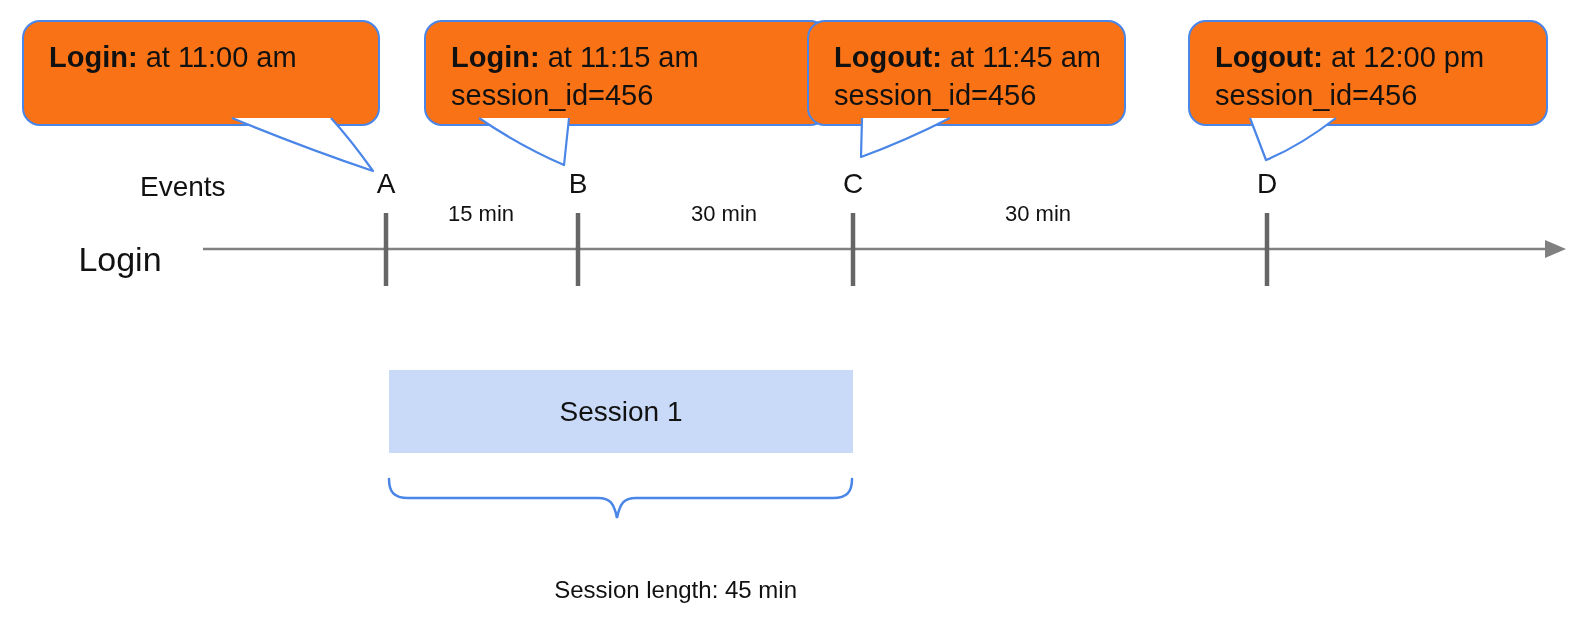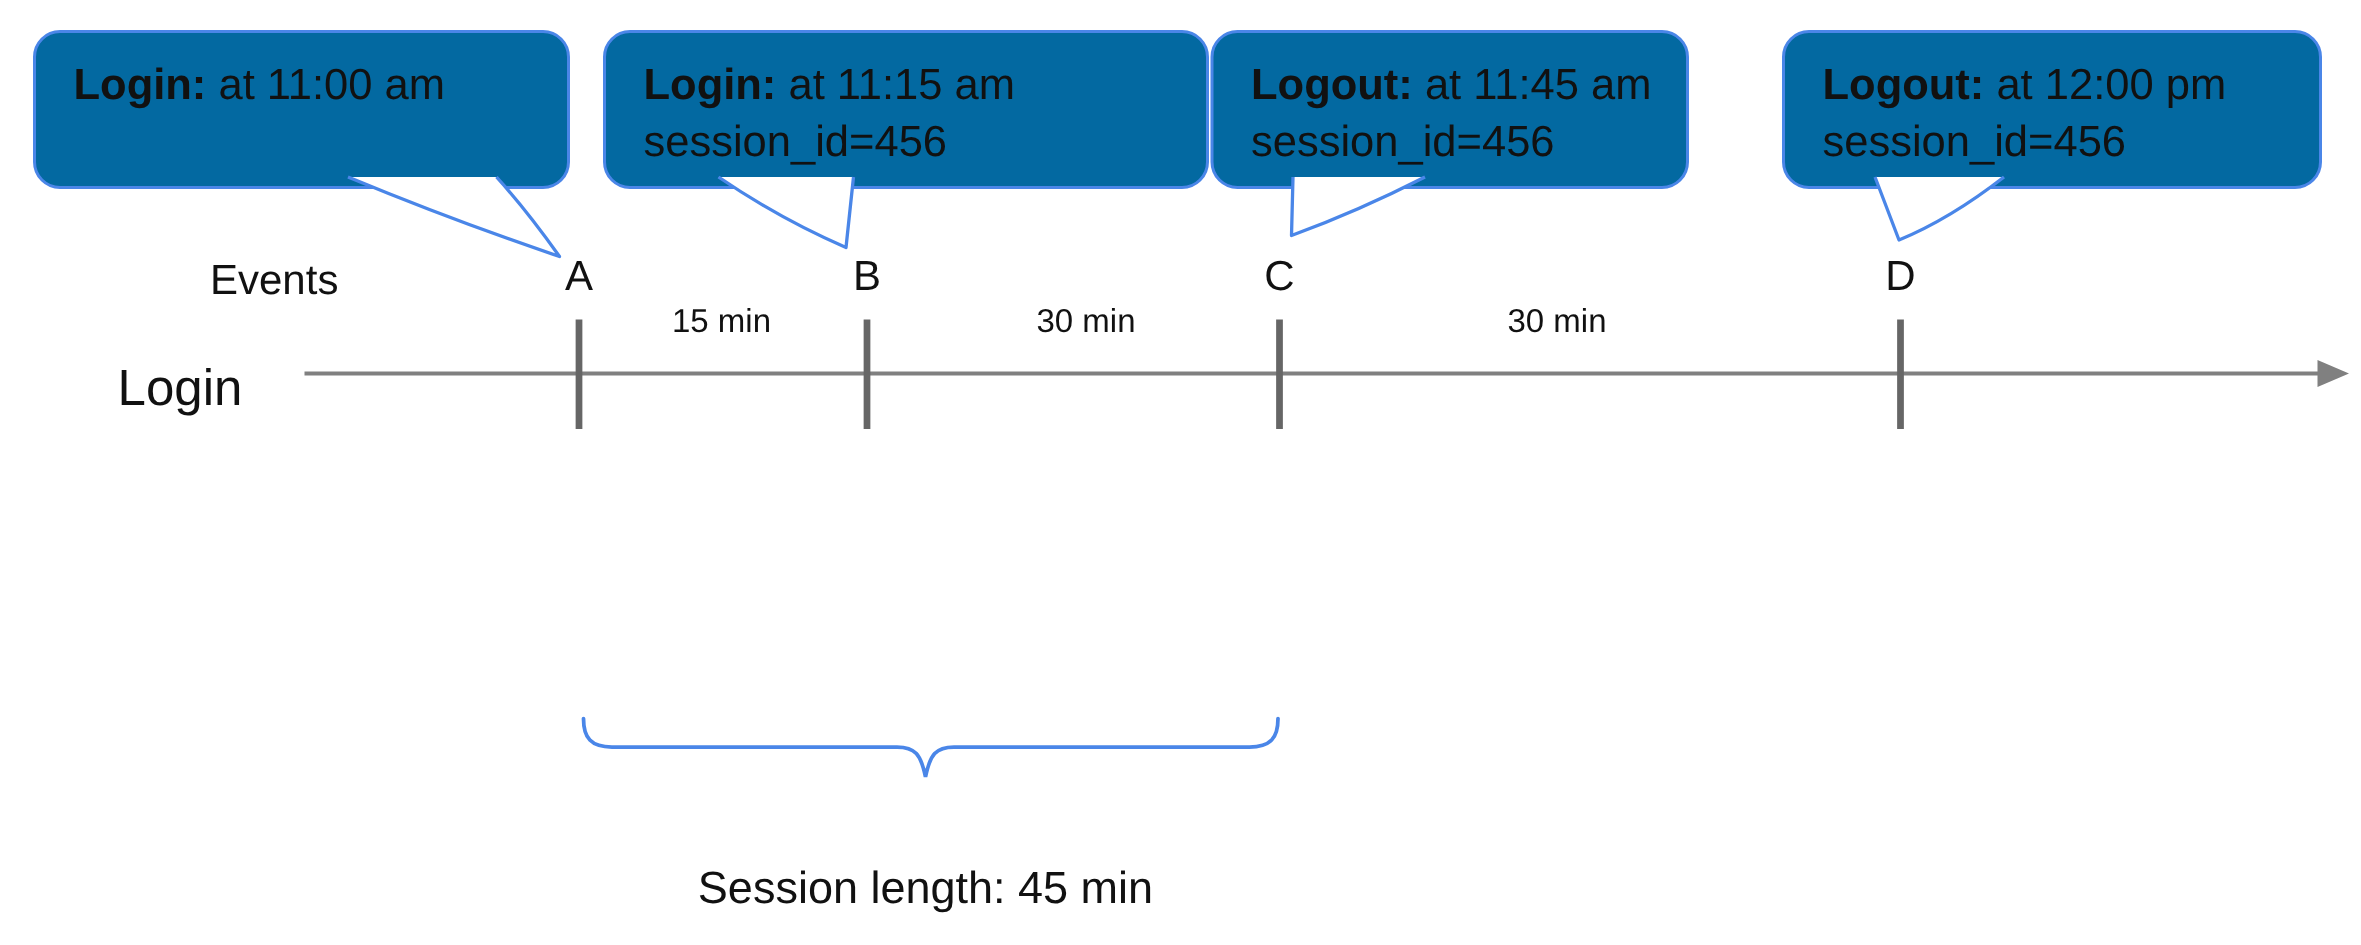--- a/index.html
+++ b/index.html
@@ -7,21 +7,21 @@
     position:relative;
     width:1574px;height:630px;
     background:#ffffff;
     font-family:"Liberation Sans","DejaVu Sans",sans-serif;
     color:#111111;
     overflow:hidden;
   }
   .bubble{
     position:absolute;
     top:20px;height:106px;
-    background:#0369a1;
+    background:#f97316;
     border:2.2px solid #4a86e8;
     border-radius:18px;
     box-sizing:border-box;
     padding:16px 0 0 25px;
     font-size:29px;
     line-height:38px;
     z-index:2;
   }
   .bubble b{font-weight:bold;}
   #tails-svg,#diagram-svg{
@@ -47,33 +47,33 @@
   #user-label{left:55px;top:240px;width:130px;text-align:center;font-size:34px;}
   #session-box{
     position:absolute;left:389px;top:370px;width:464px;height:83px;
     background:#c9daf8;
     display:flex;align-items:center;justify-content:center;
     font-size:28px;
     z-index:2;
   }
   #session-length-label{
     position:absolute;left:437px;top:576px;width:360px;
-    text-align:center;font-size:30px;
+    text-align:right;font-size:24px;
     z-index:2;
   }
 </style>
 </head>
 <body>
 
 <div id="canvas">
 
   <div class="bubble" style="left:22px;width:358px;">
     <div><b>Login:</b><span> at 11:00 am</span></div>
   </div>
-  <div class="bubble" style="left:402px;width:404px;">
+  <div class="bubble" style="left:424px;width:404px;">
     <div><b>Login:</b><span> at 11:15 am</span></div>
     <div>session_id=456</div>
   </div>
   <div class="bubble" style="left:807px;width:319px;">
     <div><b>Logout:</b><span> at 11:45 am</span></div>
     <div>session_id=456</div>
   </div>
   <div class="bubble" style="left:1188px;width:360px;">
     <div><b>Logout:</b><span> at 12:00 pm</span></div>
     <div>session_id=456</div>
@@ -102,15 +102,18 @@
 
   <div class="marker-letter" style="left:386px;">A</div>
   <div class="marker-letter" style="left:578px;">B</div>
   <div class="marker-letter" style="left:853px;">C</div>
   <div class="marker-letter" style="left:1267px;">D</div>
 
   <div class="interval-label" style="left:481px;">15 min</div>
   <div class="interval-label" style="left:724px;">30 min</div>
   <div class="interval-label" style="left:1038px;">30 min</div>
 
+  <div id="session-box">
+    <span>Session 1</span>
+  </div>
   <div id="session-length-label">Session length: 45 min</div>
 
 </div>
 
 </body></html>

